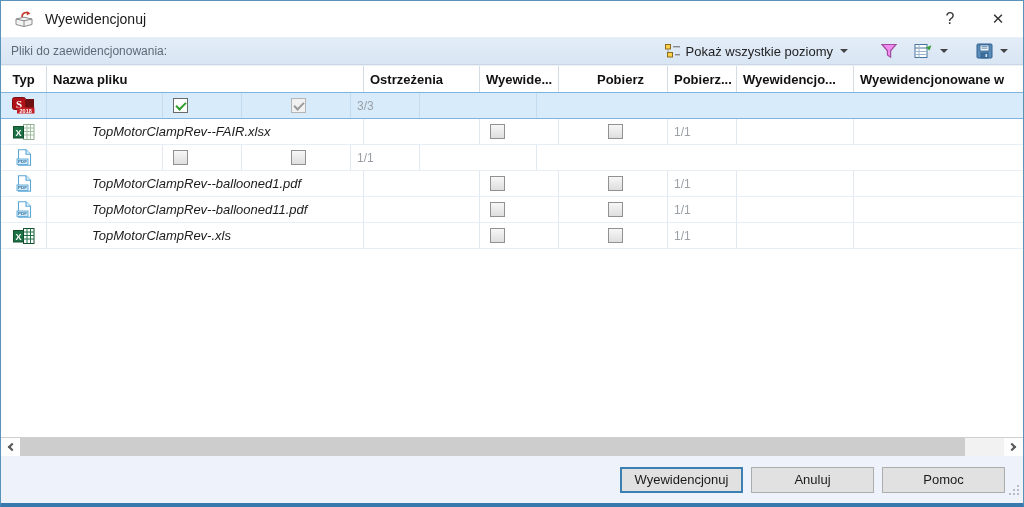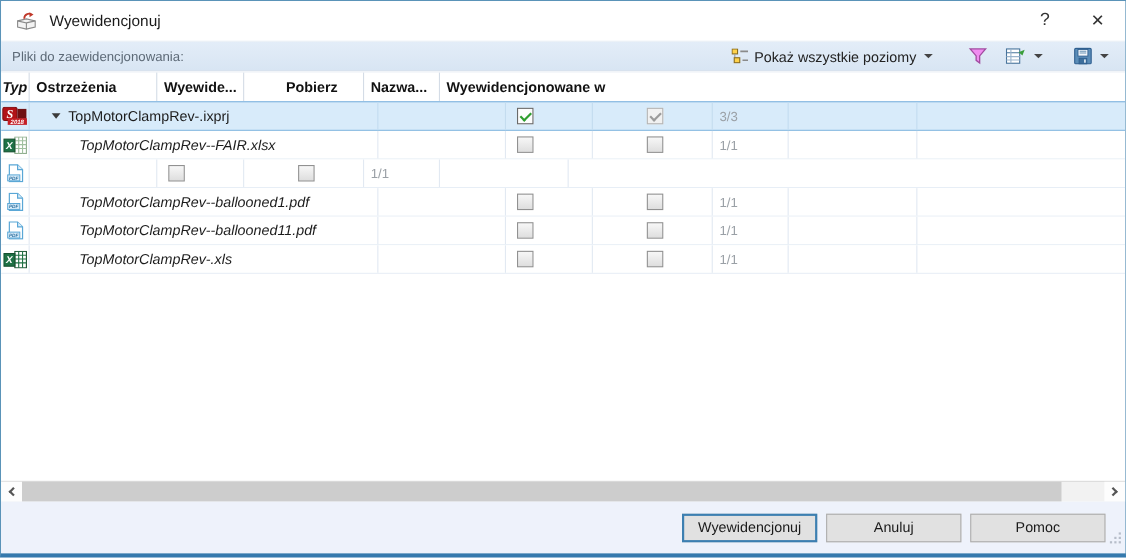--- a/index.html
+++ b/index.html
@@ -32,21 +32,21 @@
   
   .grid{ flex:1; display:flex; flex-direction:column; background:#fff; overflow:hidden; border-bottom:1px solid #cfcfcf;}
   .gh{ display:flex; height:27px; border-top:1px solid #eef2f7; flex:0 0 auto; }
   .gh .cell{ font-weight:bold; font-size:13px; color:#111; display:flex; align-items:center;
     border-right:1px solid #d4dce6; padding:0 6px; white-space:nowrap; overflow:hidden; }
   .row{ display:flex; height:26px; border-bottom:1px solid #e7eef6; flex:0 0 auto; background:#fff;}
   .row .cell{ display:flex; align-items:center; border-right:1px solid #e2e9f2; font-size:13px;
     color:#1c1c1c; padding:0 6px; white-space:nowrap; overflow:hidden; }
   .row.selected{ background:#d8ebfa; border-top:1px solid #7fb4de; border-bottom:1px solid #7fb4de; height:27px; }
   .row.selected .cell{ border-right:1px solid #c4dcef; }
-  .c-typ{ width:26px; justify-content:center;font-style:italic; }
+  .c-typ{ width:46px; justify-content:center; }
   .c-name{ width:317px; }
   .c-warn{ width:116px; }
   .c-co{ width:79px; padding-left:10px !important; }
   .c-get{ width:77px; padding-left:17px !important;margin-left:32px; }
   .c-ver{ width:69px; justify-content:flex-start; color:#9aa0a6 !important; font-size:12px !important; }
   .c-by{ width:117px; }
   .c-in{ flex:1; border-right:none !important; }
   .indent-child{ padding-left:45px !important;font-style:italic; }
   .tree-caret{ width:0; height:0; border-left:4px solid transparent; border-right:4px solid transparent;
     border-top:5px solid #3a3a3a; display:inline-block; margin:0 7px 0 8px; }
@@ -147,42 +147,40 @@
           </svg>
         </span>
         <span class="caret"></span>
       </button>
     </div>
   </div>
 
   <div class="grid">
     <div class="gh">
       <div class="cell c-typ">Typ</div>
+      <div class="cell c-name">Nazwa pliku</div>
       <div class="cell c-warn">Ostrzeżenia</div>
       <div class="cell c-co" style="padding-left:6px !important">Wyewide...</div>
       <div class="cell c-get" style="padding-left:6px !important">Pobierz</div>
-      <div class="cell c-ver" style="color:#111 !important; font-size:13px !important; justify-content:flex-start;">Nazwa...</div>
+      <div class="cell c-ver" style="color:#111 !important; font-size:13px !important; justify-content:flex-start;">Pobierz...</div>
+      <div class="cell c-by">Wyewidencjo...</div>
       <div class="cell c-in">Wyewidencjonowane w</div>
     </div>
 
     <div class="row selected">
       <div class="cell c-typ">
           <span class="ficon">
         <svg width="23" height="17" viewBox="0 0 23 17">
           <rect x="0.5" y="0.5" width="13" height="12" rx="2" fill="#b11217" stroke="#7c0d10"></rect>
           <text x="7" y="10.5" fill="#fff" font-size="11" font-weight="bold" text-anchor="middle" font-family="Liberation Serif, serif">S</text>
           <rect x="14" y="2" width="8" height="9" fill="#6e1013"></rect>
           <rect x="5" y="10.5" width="17.5" height="6" fill="#c41e25"></rect>
           <text x="13.7" y="15.7" fill="#fff" font-size="5.5" font-weight="bold" text-anchor="middle" font-family="Liberation Sans, sans-serif">2018</text>
         </svg>
           </span>
-        </div>
-      <div class="cell c-name" style="padding-left:12px">
-          <span class="tree-caret"></span>
-          <span>TopMotorClampRev-.ixprj</span>
         </div>
       <div class="cell c-warn"></div>
       <div class="cell c-co">
           <span class="cb checked"></span>
         </div>
       <div class="cell c-get">
           <span class="cb checked disabled"></span>
         </div>
       <div class="cell c-ver">
           <span>3/3</span>

